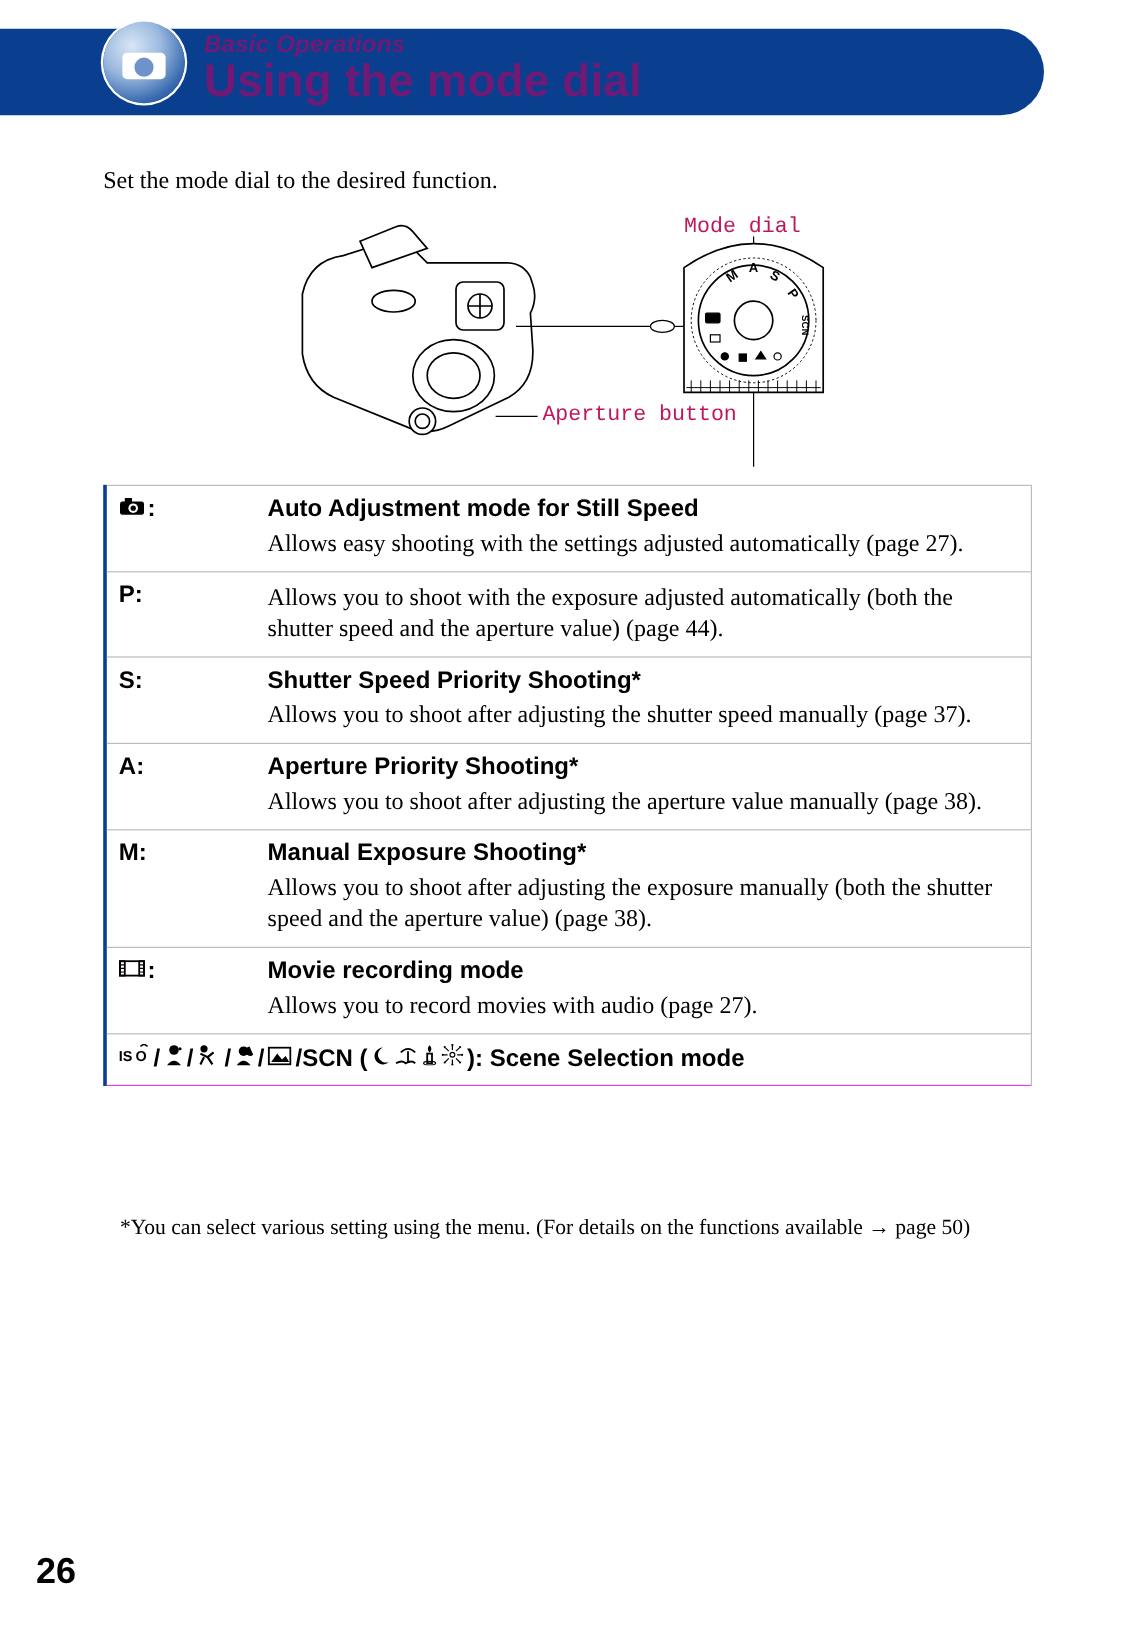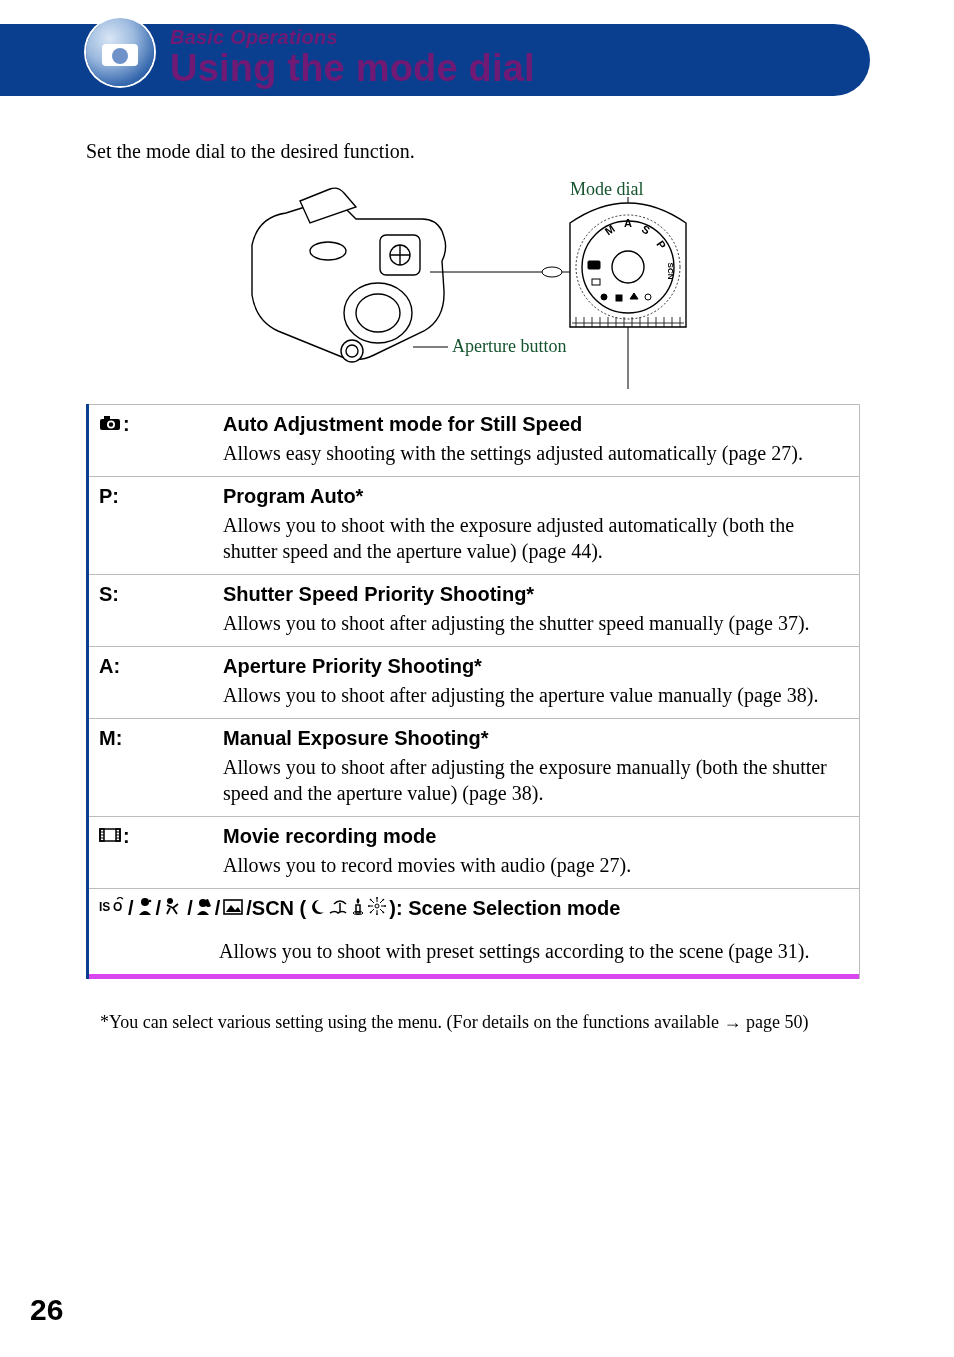--- a/index.html
+++ b/index.html
@@ -84,23 +84,23 @@
   .diagram-wrap {
     position: absolute;
     left: 230px;
     top: 175px;
     width: 470px;
     height: 215px;
   }
   .diagram-wrap svg { position: absolute; left: 0; top: 0; }
   .diagram-label {
     position: absolute;
-    font-family: Liberation Serif, serif;
+    font-family: Liberation Mono, monospace;
     font-size: 18px;
-    color: #14532d;
+    color: #be185d;
   }
   .label-mode-dial { left: 340px; top: 4px; }
   .label-control-button { left: 222px; top: 161px; }
 
   
   .modes-table {
     position: absolute;
     left: 86px;
     top: 404px;
     width: 774px;
@@ -109,21 +109,21 @@
     box-sizing: border-box;
   }
   .modes-table .mrow {
     display: flex;
     border-top: 1px solid #bcbcbc;
     padding: 8px 12px 10px 10px;
     gap: 4px;
     align-items: flex-start;
   }
   .modes-table .mrow:last-child {
-    border-bottom: 5px solid #d946ef;
+    border-bottom: 1px solid #d946ef;
   }
   .modes-table .mrow.scene { flex-direction: column; }
   .col-symbol {
     width: 120px;
     flex: 0 0 120px;
     font-family: Arial, Helvetica, sans-serif;
     font-weight: bold;
     font-size: 20px;
     display: flex;
     align-items: center;
@@ -300,21 +300,20 @@
       </div>
       <div class="col-body">
         <div class="mode-title">Auto Adjustment mode for Still Speed</div>
         <div class="mode-desc">Allows easy shooting with the settings adjusted automatically (page 27).</div>
       </div>
     </div>
 
     <div class="mrow">
       <div class="col-symbol">P:</div>
       <div class="col-body">
-        <div class="mode-title">Program Auto*</div>
         <div class="mode-desc">Allows you to shoot with the exposure adjusted automatically (both the shutter speed and the aperture value) (page 44).</div>
       </div>
     </div>
 
     <div class="mrow">
       <div class="col-symbol">S:</div>
       <div class="col-body">
         <div class="mode-title">Shutter Speed Priority Shooting*</div>
         <div class="mode-desc">Allows you to shoot after adjusting the shutter speed manually (page 37).</div>
       </div>
@@ -447,26 +446,20 @@
                 <circle cx="17.2" cy="9" r="0.9"></circle>
                 <circle cx="2.6" cy="2.6" r="0.9"></circle>
                 <circle cx="15.4" cy="15.4" r="0.9"></circle>
                 <circle cx="15.4" cy="2.6" r="0.9"></circle>
                 <circle cx="2.6" cy="15.4" r="0.9"></circle>
               </g>
             </svg>
         </span>
         <span> ): Scene Selection mode</span>
       </div>
-      <div class="scene-desc-row">
-        <div class="col-symbol"></div>
-        <div class="col-body">
-          <div class="mode-desc">Allows you to shoot with preset settings according to the scene (page 31).</div>
-        </div>
-      </div>
     </div>
 
   </div>
 
   <div class="footnote">
     <span>*You can select various setting using the menu. (For details on the functions available </span><span class="arrow">→</span><span> page 50)</span>
   </div>
 
   <div class="page-number">26</div>
 

